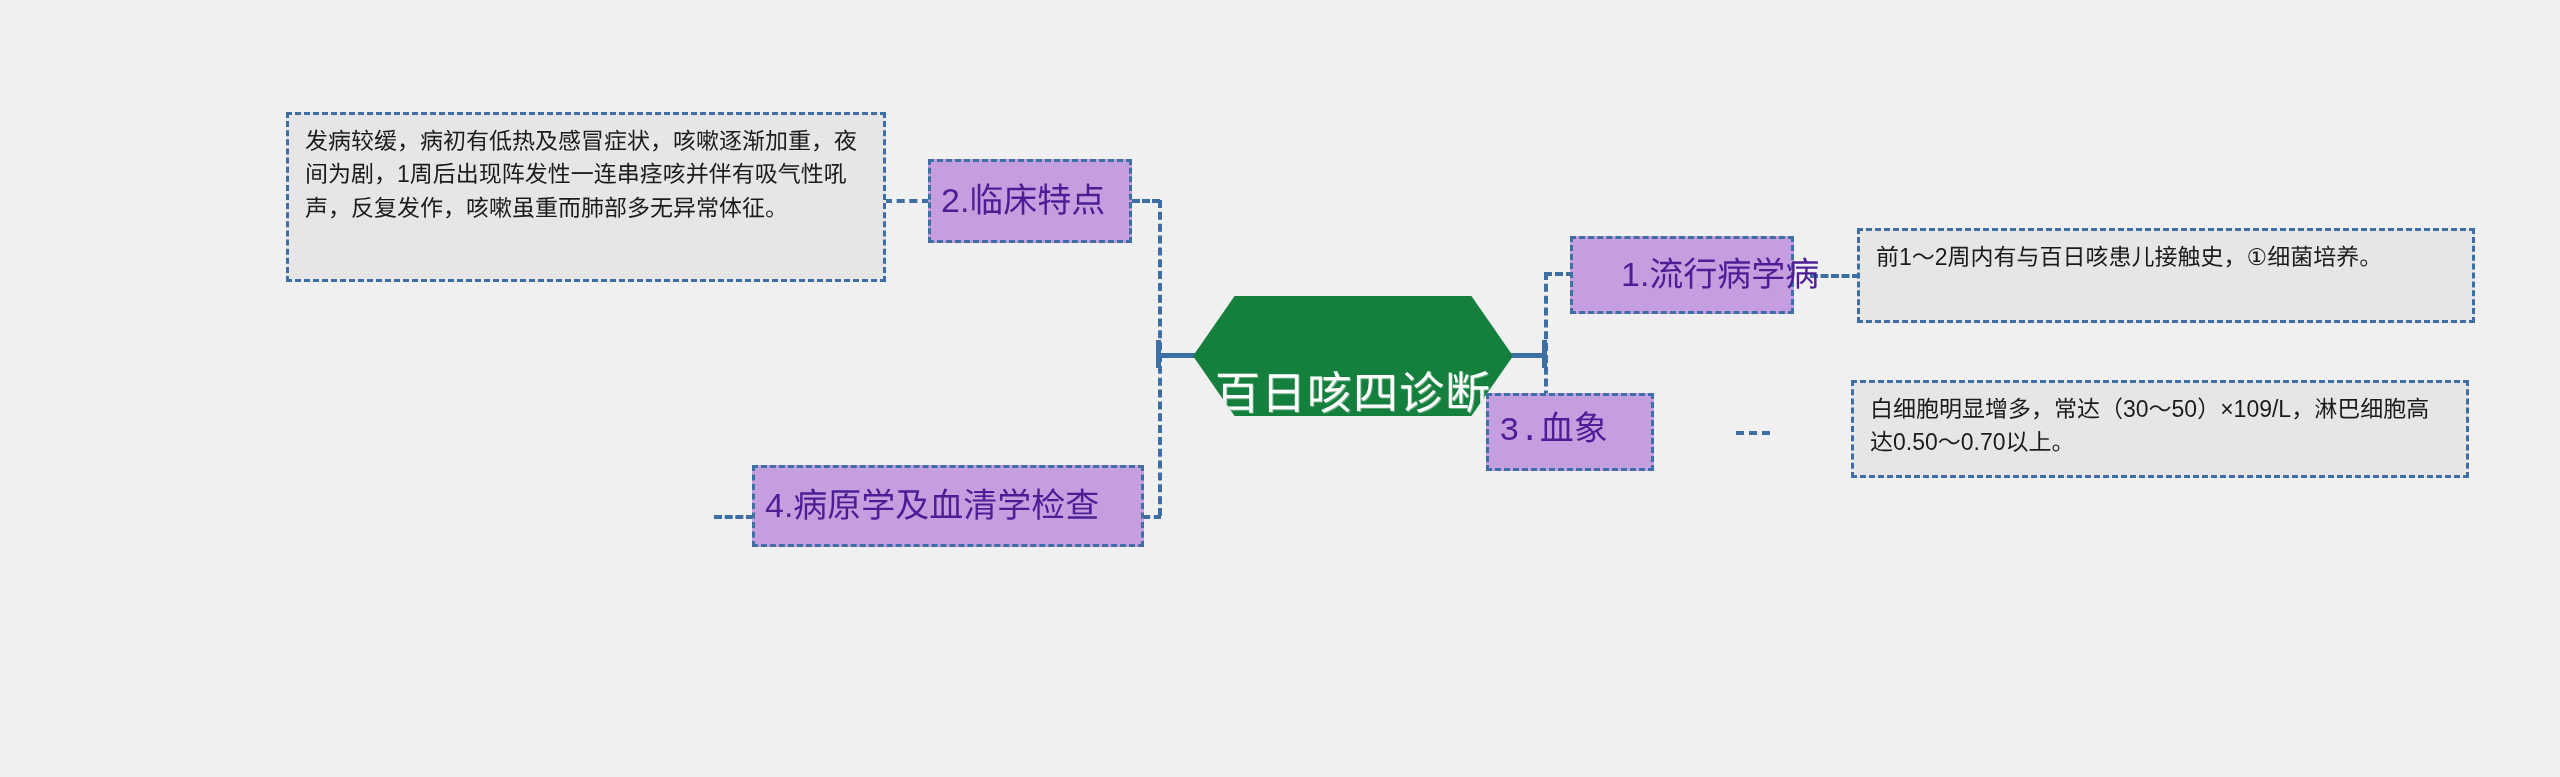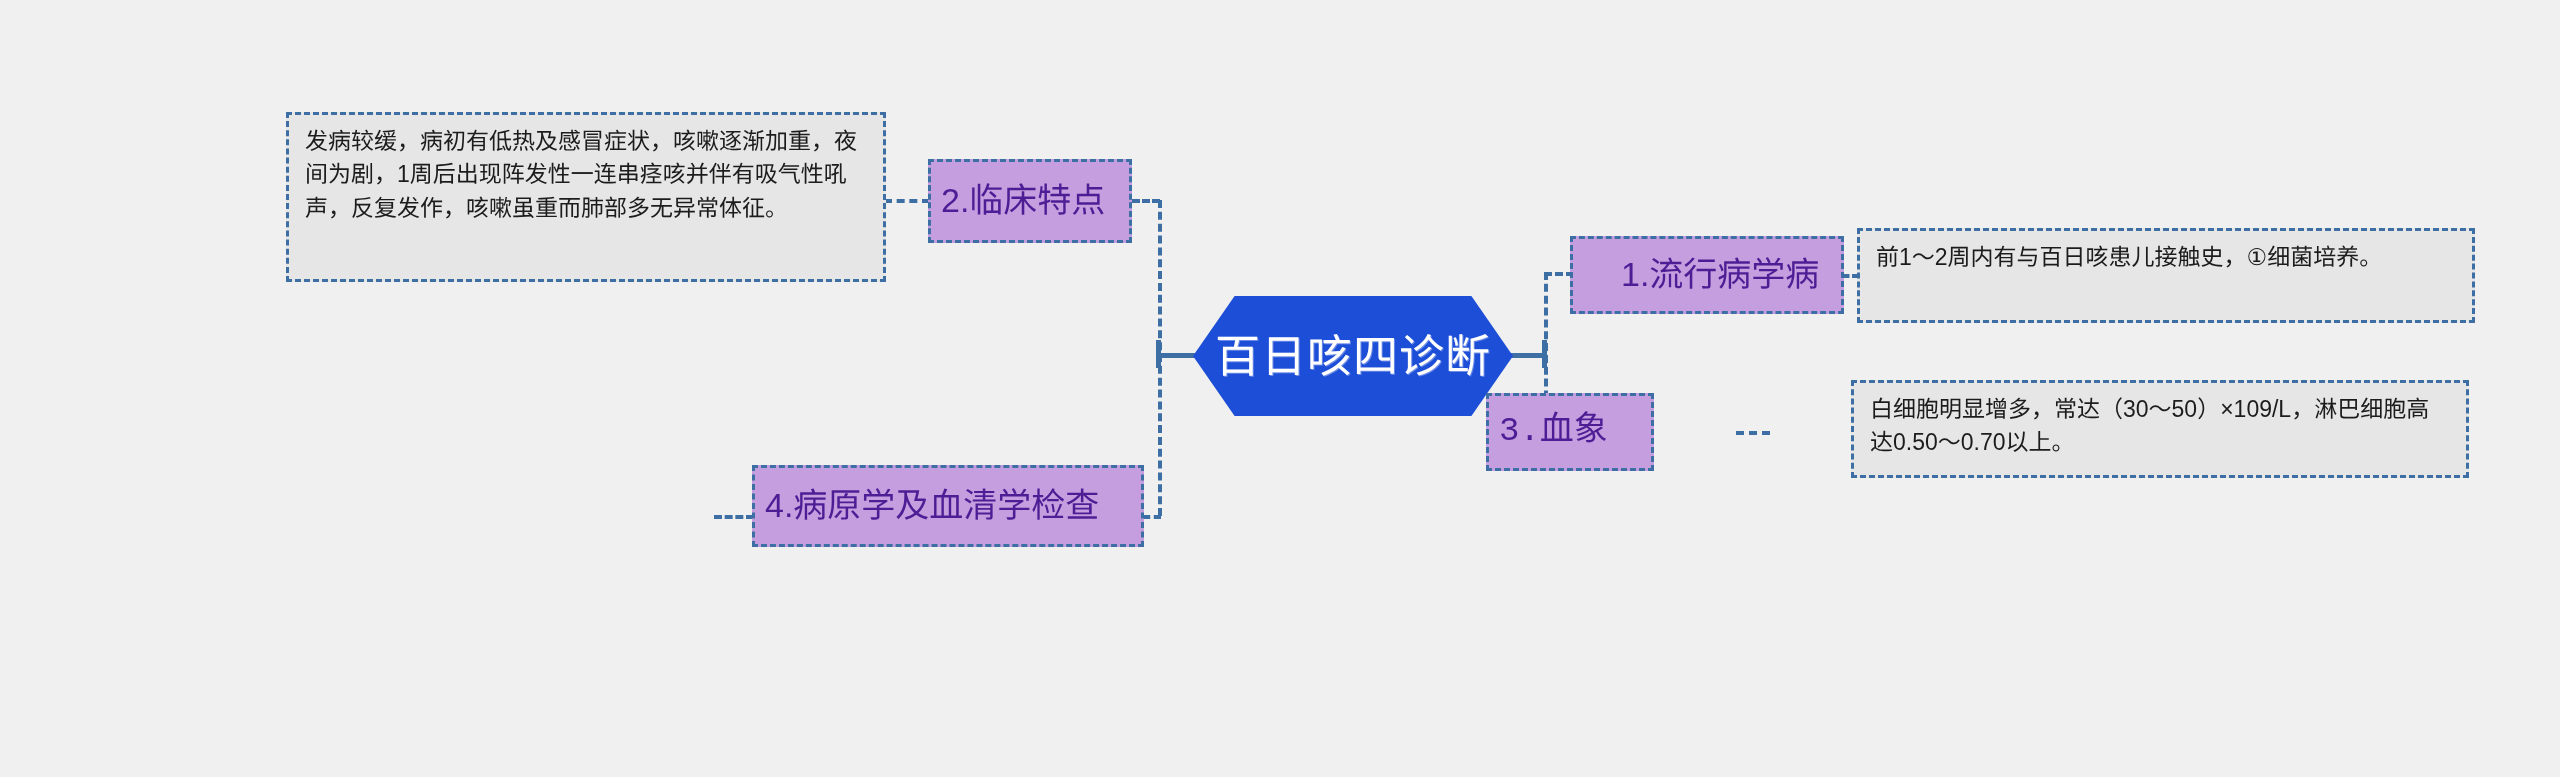--- a/index.html
+++ b/index.html
@@ -45,25 +45,25 @@
     width: 5px;
   }
 
   
   .center-node {
     position: absolute;
     left: 1193px;
     top: 296px;
     width: 320px;
     height: 120px;
-    background: #1d4ed8;
+    background: #15803d;
     -webkit-clip-path: polygon(13% 0%, 87% 0%, 100% 50%, 87% 100%, 13% 100%, 0% 50%);
     clip-path: polygon(13% 0%, 87% 0%, 100% 50%, 87% 100%, 13% 100%, 0% 50%);
     display: flex;
-    align-items: center;
+    align-items: flex-end;
     justify-content: center;
   }
   .center-node .label {
     color: #FFFFFF;
     font-size: 45px;
     letter-spacing: 1px;
     line-height: 1;
     white-space: nowrap;
     text-shadow: 1px 1px 0 rgba(255,255,255,0.35);
   }
@@ -103,21 +103,21 @@
     word-break: break-all;
   }
 
   
   #box-clinical-detail { left: 286px;  top: 112px; width: 600px;  height: 170px; }
   #node-clinical       { left: 928px;  top: 159px; width: 204px;  height: 84px;  }
 
   #box-lab-detail      { left: 116px;  top: 347px; width: 600px;  height: 311px; }
   #node-lab            { left: 752px;  top: 465px; width: 392px;  height: 82px;  }
 
-  #node-epidemiology   { left: 1570px; top: 236px; width: 274px;  height: 78px; padding-left: 48px;  }
+  #node-epidemiology   { left: 1570px; top: 236px; width: 224px;  height: 78px; padding-left: 48px;  }
   #box-epidemiology    { left: 1857px; top: 228px; width: 618px;  height: 95px;  }
 
   #node-bloodcount     { left: 1486px; top: 393px; width: 168px;  height: 78px; font-family: Liberation Mono, monospace;  }
   #box-bloodcount      { left: 1851px; top: 380px; width: 618px;  height: 98px;  }
 </style>
 </head>
 <body>
 
 <div id="canvas">
 

